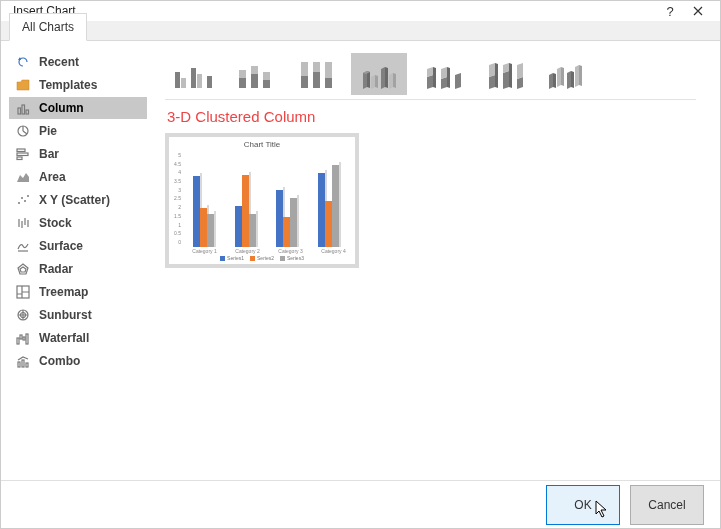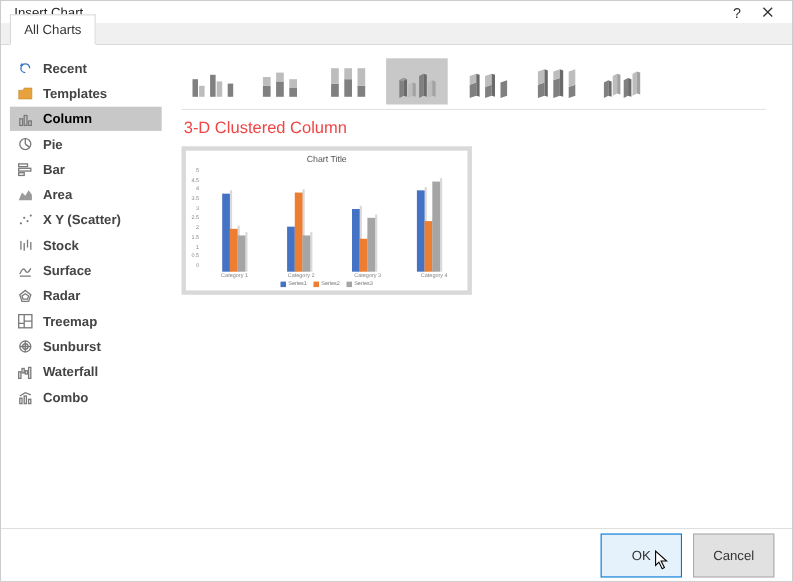--- a/index.html
+++ b/index.html
@@ -82,21 +82,21 @@
     cursor: pointer;
   }
   .subtype.selected { background: #c8c8c8; }
   .subtitle {
     font-size: 15px; color: #ef4444;
     padding: 8px 0 6px 2px;
     border-top: 1px solid #e2e2e2;
     margin-top: 4px;
   }
   .preview {
-    width: 264px; height: 135px;
+    width: 194px; height: 135px;
     border: 4px solid #d9d9d9;
     background: #fff;
     display: flex; flex-direction: column;
     margin-top: 2px;
   }
   .chart-title { font-size: 8px; color: #555; text-align: center; padding: 3px 0; }
   .plot {
     display: flex; flex: 1;
   }
   .yaxis {

